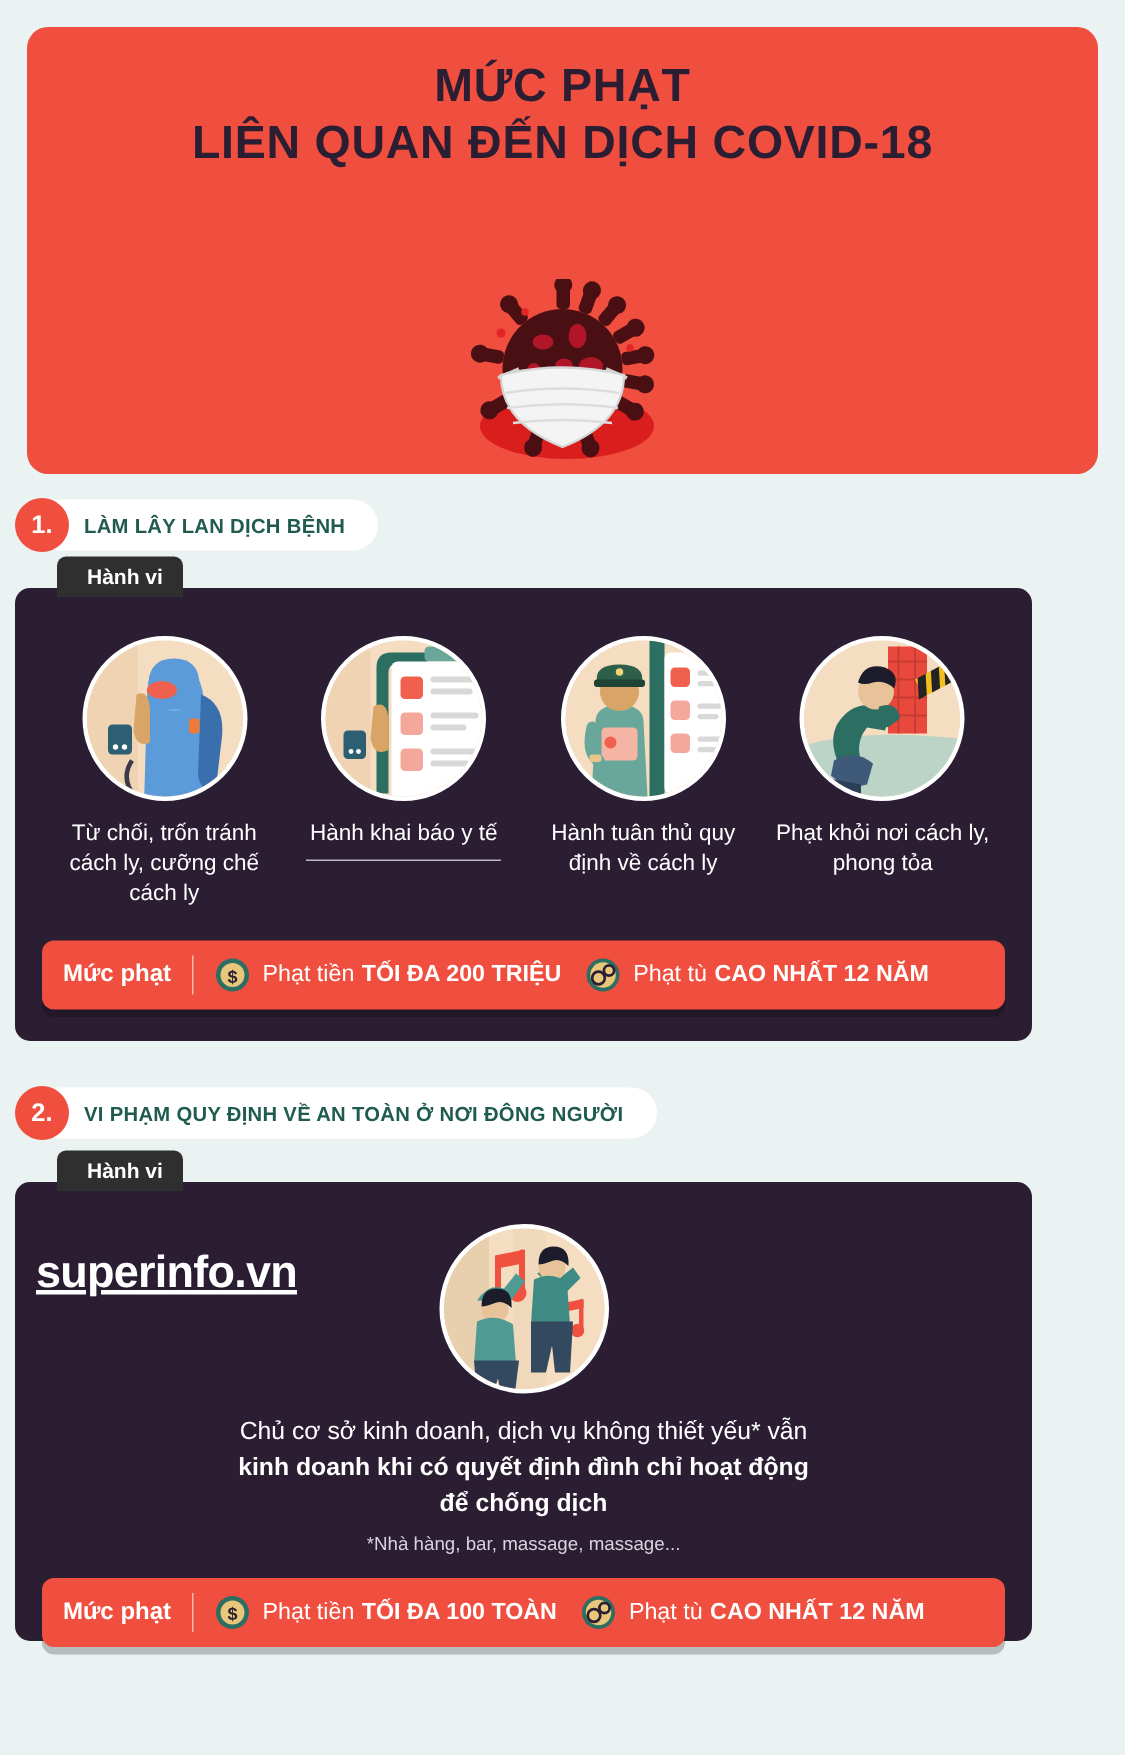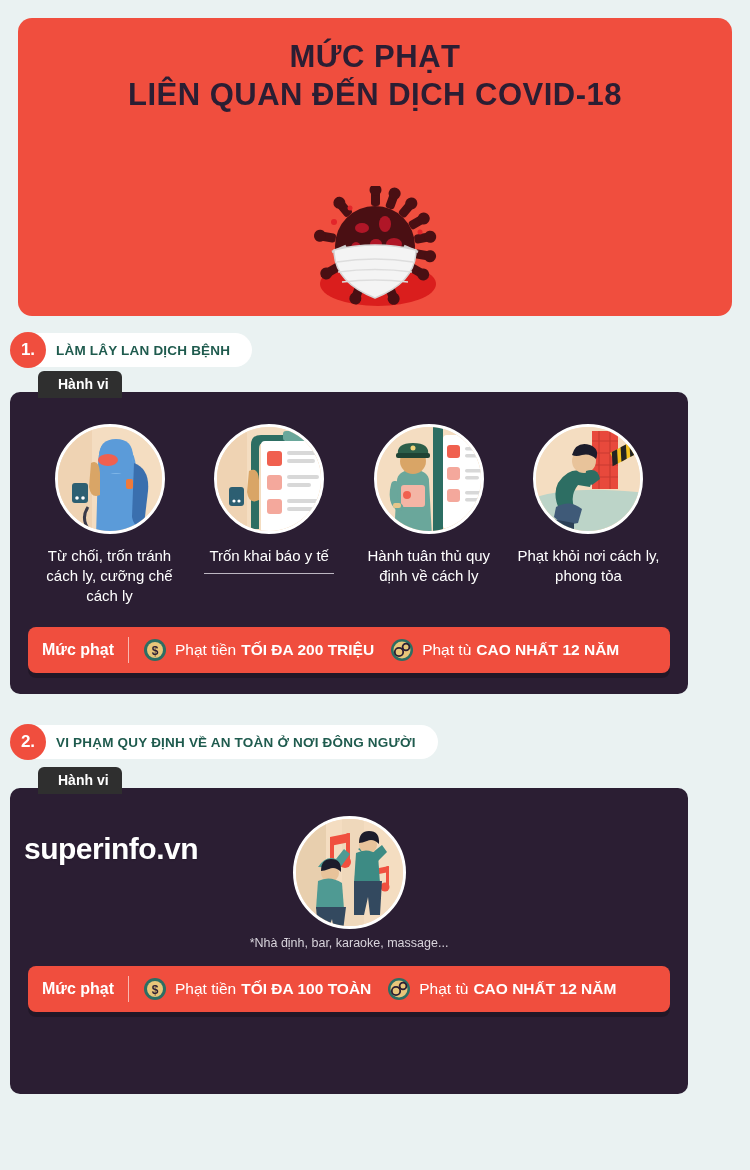--- a/index.html
+++ b/index.html
@@ -208,20 +208,21 @@
   
   .footer-logo {
     position: absolute;
     left: 24px;
     bottom: 16px;
     color: #ffffff;
     font-size: 30px;
     font-weight: bold;
     letter-spacing: -0.5px;
     text-shadow: 0 1px 2px rgba(0,0,0,0.10);
+    text-decoration: underline;
   }
 </style>
 </head>
 <body>
 
 <div class="page">
 
   <div class="header-card">
     <div class="header-titles">
       <div class="title-line title-l1">MỨC PHẠT</div>
@@ -356,21 +357,21 @@
                 <rect x="70" y="56" width="24" height="4" rx="2"></rect>
               <rect x="70" y="72" width="32" height="4" rx="2"></rect>
                 <rect x="70" y="80" width="26" height="4" rx="2"></rect>
             </g>
             <path d="M32 44 q9 -5 10 9 l0 20 q-10 5 -12 -8z" fill="#d9a566"></path>
             <rect x="12" y="60" width="15" height="19" rx="3" fill="#2d5f72"></rect>
             <circle cx="17" cy="74" r="1.6" fill="#ffffff"></circle>
               <circle cx="22" cy="74" r="1.6" fill="#ffffff"></circle>
           </svg>
         </div>
-        <div class="cap">Trốn khai báo y tế</div>
+        <div class="cap">Hành khai báo y tế</div>
         <div class="cap-rule"></div>
       </div>
 
       <div class="col">
         <div class="circle">
           <svg viewBox="0 0 110 110" width="110" height="110">
             <rect width="110" height="110" fill="#f4ddc1"></rect>
             <rect x="56" y="0" width="10" height="110" fill="#2d6e63"></rect>
             <rect x="66" y="8" width="44" height="94" rx="4" fill="#ffffff"></rect>
             <rect x="70" y="18" width="13" height="13" rx="3" fill="#f0604f"></rect>
@@ -504,21 +505,26 @@
 
           <path d="M22 48 q8 -12 18 -8 l8 -10 l6 5 l-10 14 z" fill="#4f9a93"></path>
           <circle cx="34" cy="54" r="9" fill="#e8c39a"></circle>
           <path d="M25 52 q0 -12 10 -12 q11 0 10 13 q-6 -6 -12 -3 q-5 2 -8 2z" fill="#1c1c2b"></path>
           <path d="M22 62 q12 -6 24 2 l2 26 h-28z" fill="#4f9a93"></path>
           <path d="M20 88 h30 l-3 24 h-9 l-2 -12 l-4 12 h-10z" fill="#33495f"></path>
           <rect x="33" y="107" width="10" height="5" rx="2" fill="#e8c39a"></rect>
         </svg>
       </div>
 
-      <div class="s2-note">*Nhà định, bar, karaoke, massage...</div>
+      <div class="s2-text">
+        <div>Chủ cơ sở kinh doanh, dịch vụ không thiết yếu*  vẫn</div>
+        <div style="font-weight:bold;">kinh doanh khi có quyết định đình chỉ hoạt động</div>
+        <div style="font-weight:bold;">để chống dịch</div>
+      </div>
+      <div class="s2-note">*Nhà hàng, bar, massage, massage...</div>
     </div>
 
     <div class="pen-bar" style="margin-top:16px;">
       <div class="pen-label">Mức phạt</div>
       <div class="pen-div"></div>
 
       <div class="pen-item">
         <span class="ico">
           <svg width="24" height="24" viewBox="0 0 24 24">
             <circle cx="12" cy="12" r="11" fill="#2d6e63"></circle>

